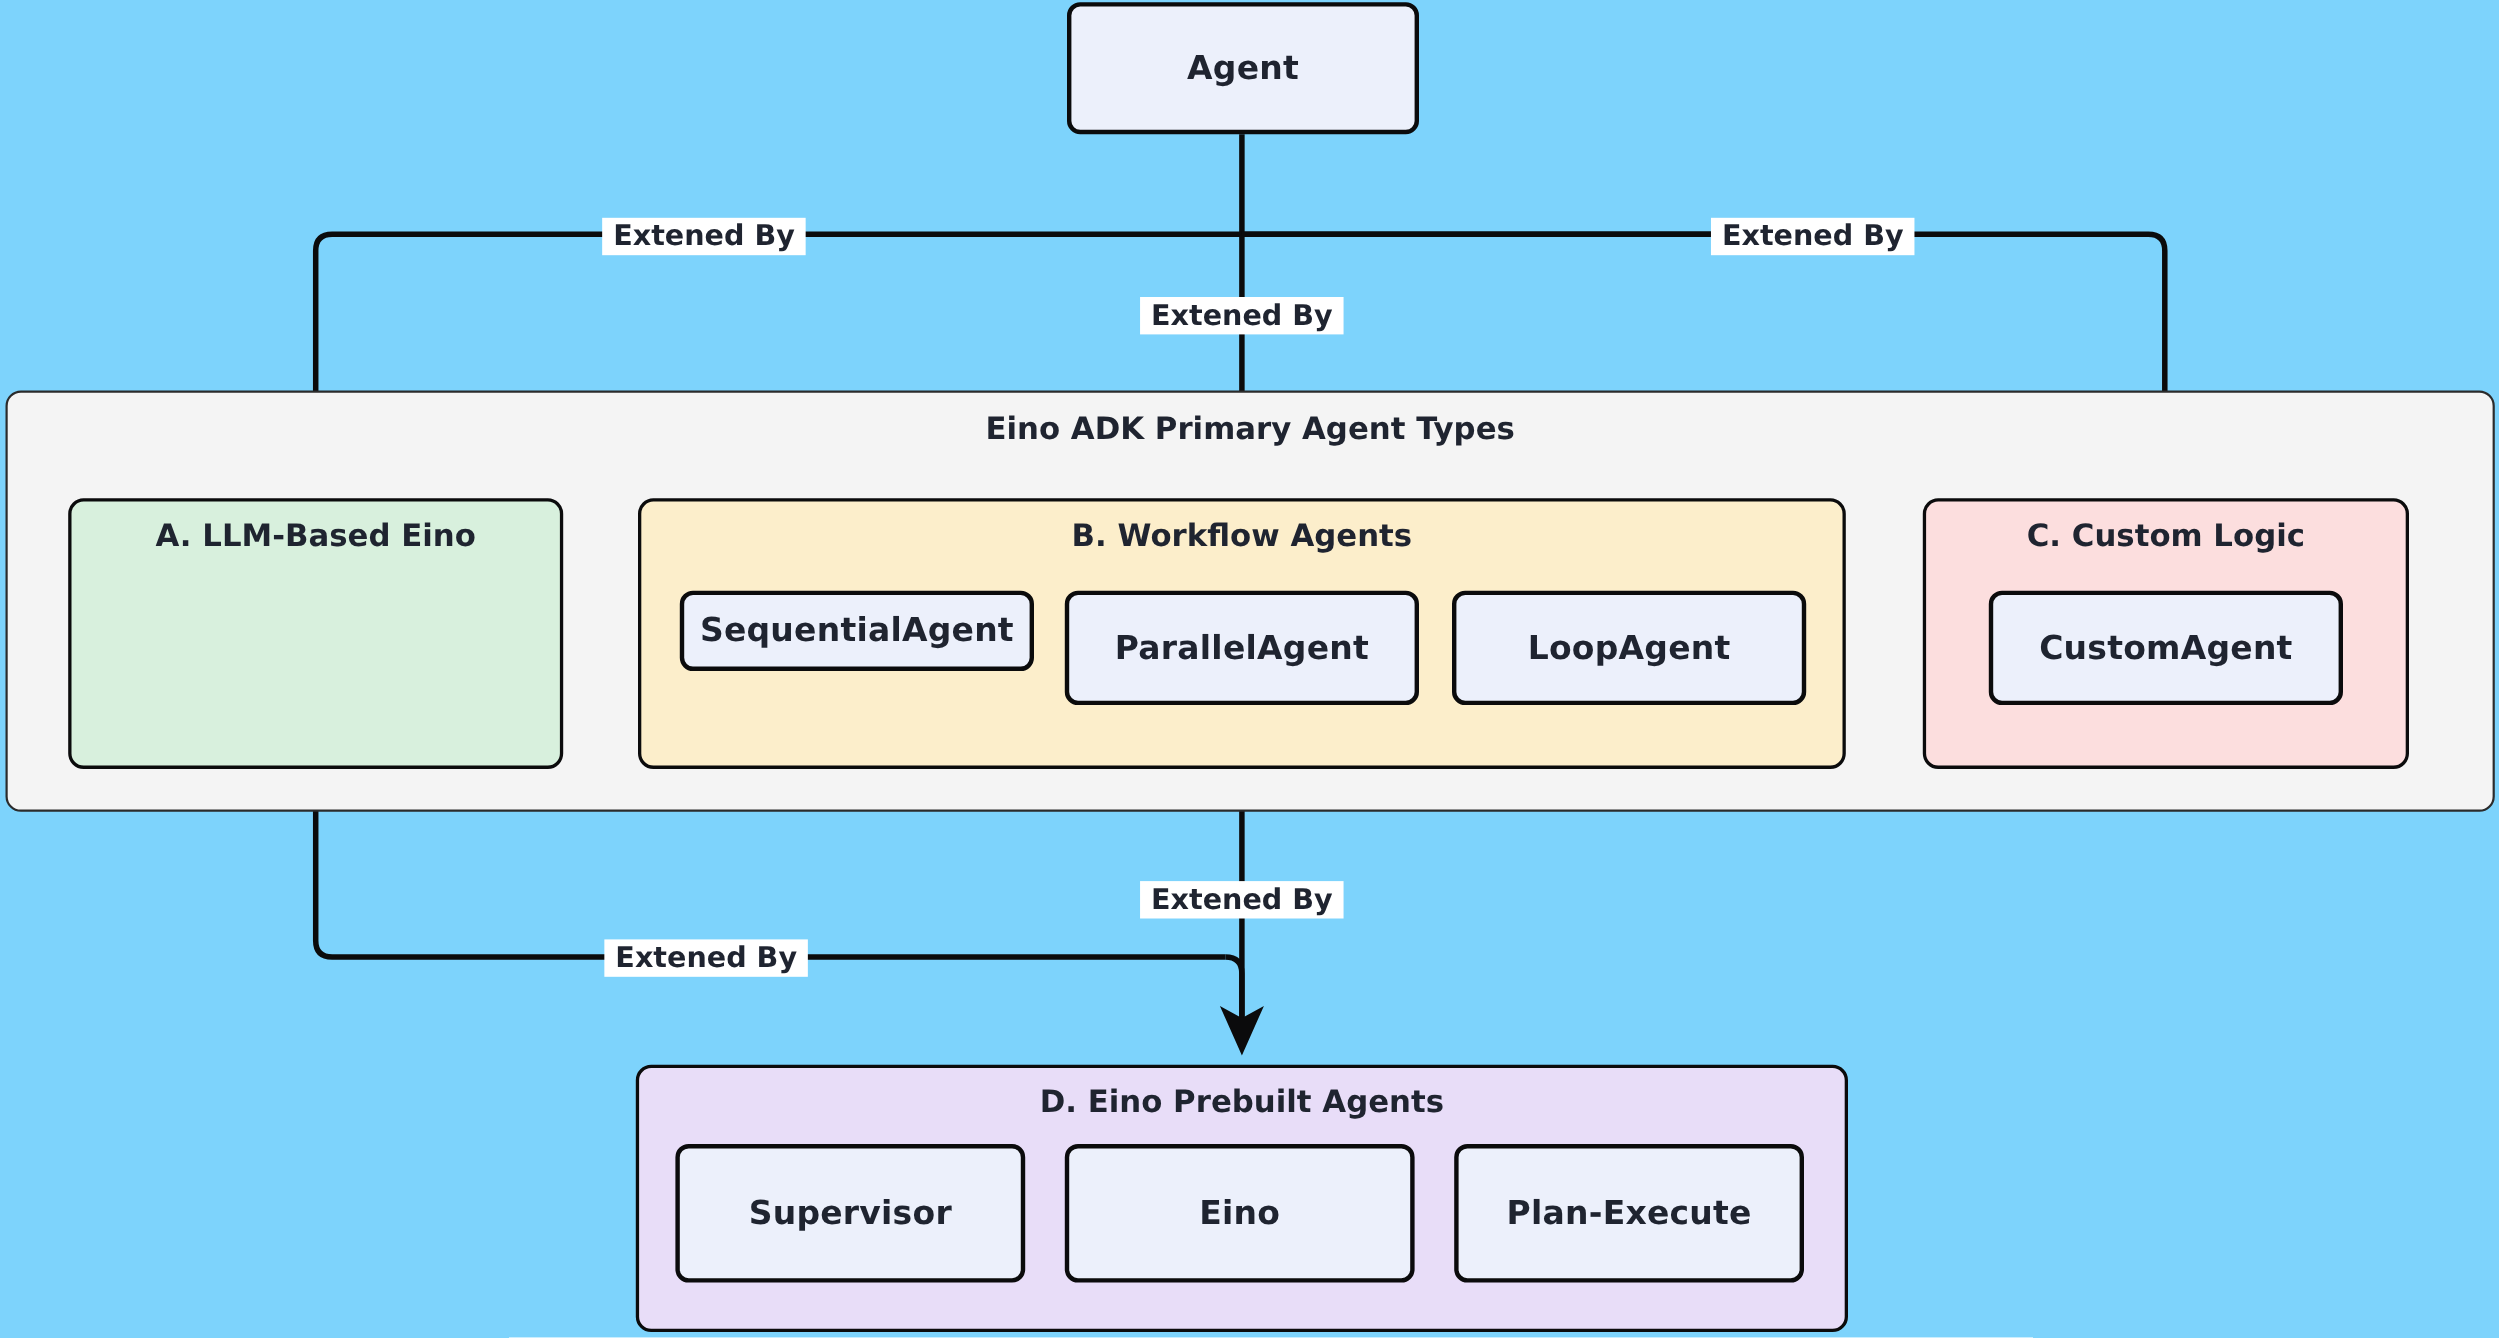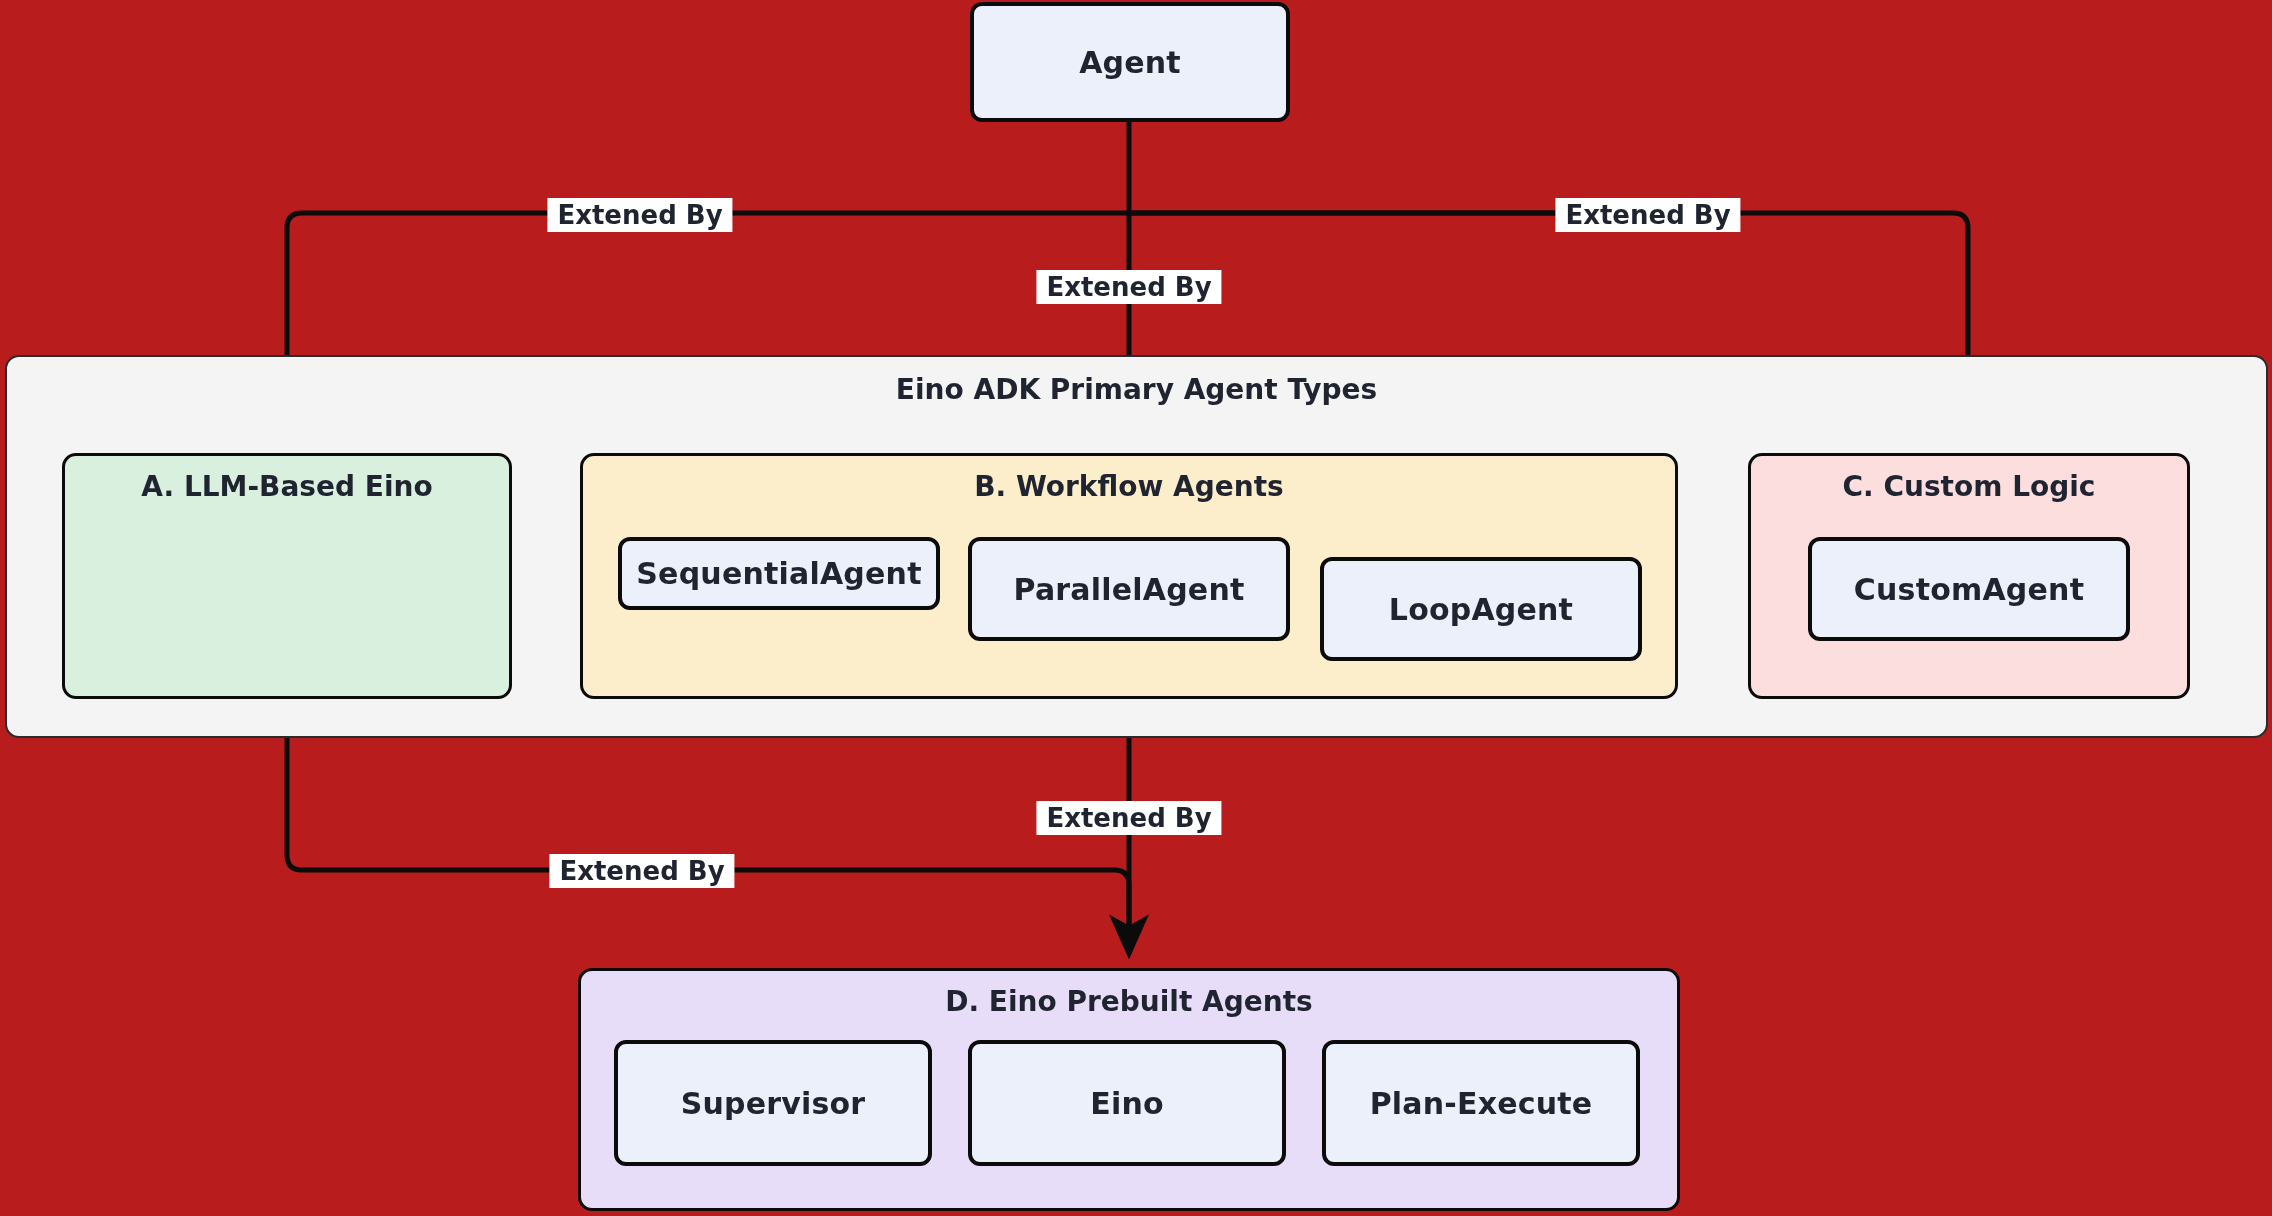--- a/index.html
+++ b/index.html
@@ -7,21 +7,21 @@
     padding: 0;
     background: #ffffff;
   }
   body {
     font-family: "DejaVu Sans", sans-serif;
   }
   #canvas {
     position: relative;
     width: 2272px;
     height: 1216px;
-    background: #b91c1c;
+    background: #7dd3fc;
     overflow: hidden;
   }
   svg.edges {
     position: absolute;
     left: 0;
     top: 0;
     width: 2272px;
     height: 1216px;
     pointer-events: none;
   }
@@ -126,21 +126,21 @@
 
   <div class="cluster yellow" style="left:580px; top:453px; width:1098px; height:246px;">
     <div class="cluster-title">B. Workflow Agents</div>
   </div>
   <div class="node" style="left:618px; top:537px; width:322px; height:73px;">
     <span>SequentialAgent</span>
   </div>
   <div class="node" style="left:968px; top:537px; width:322px; height:104px;text-align:right;">
     <span>ParallelAgent</span>
   </div>
-  <div class="node" style="left:1320px; top:537px; width:322px; height:104px;margin-top:20px;">
+  <div class="node" style="left:1320px; top:537px; width:322px; height:104px;">
     <span>LoopAgent</span>
   </div>
 
   <div class="cluster pink" style="left:1748px; top:453px; width:442px; height:246px;">
     <div class="cluster-title">C. Custom Logic</div>
   </div>
   <div class="node" style="left:1808px; top:537px; width:322px; height:104px;">
     <span>CustomAgent</span>
   </div>
 

